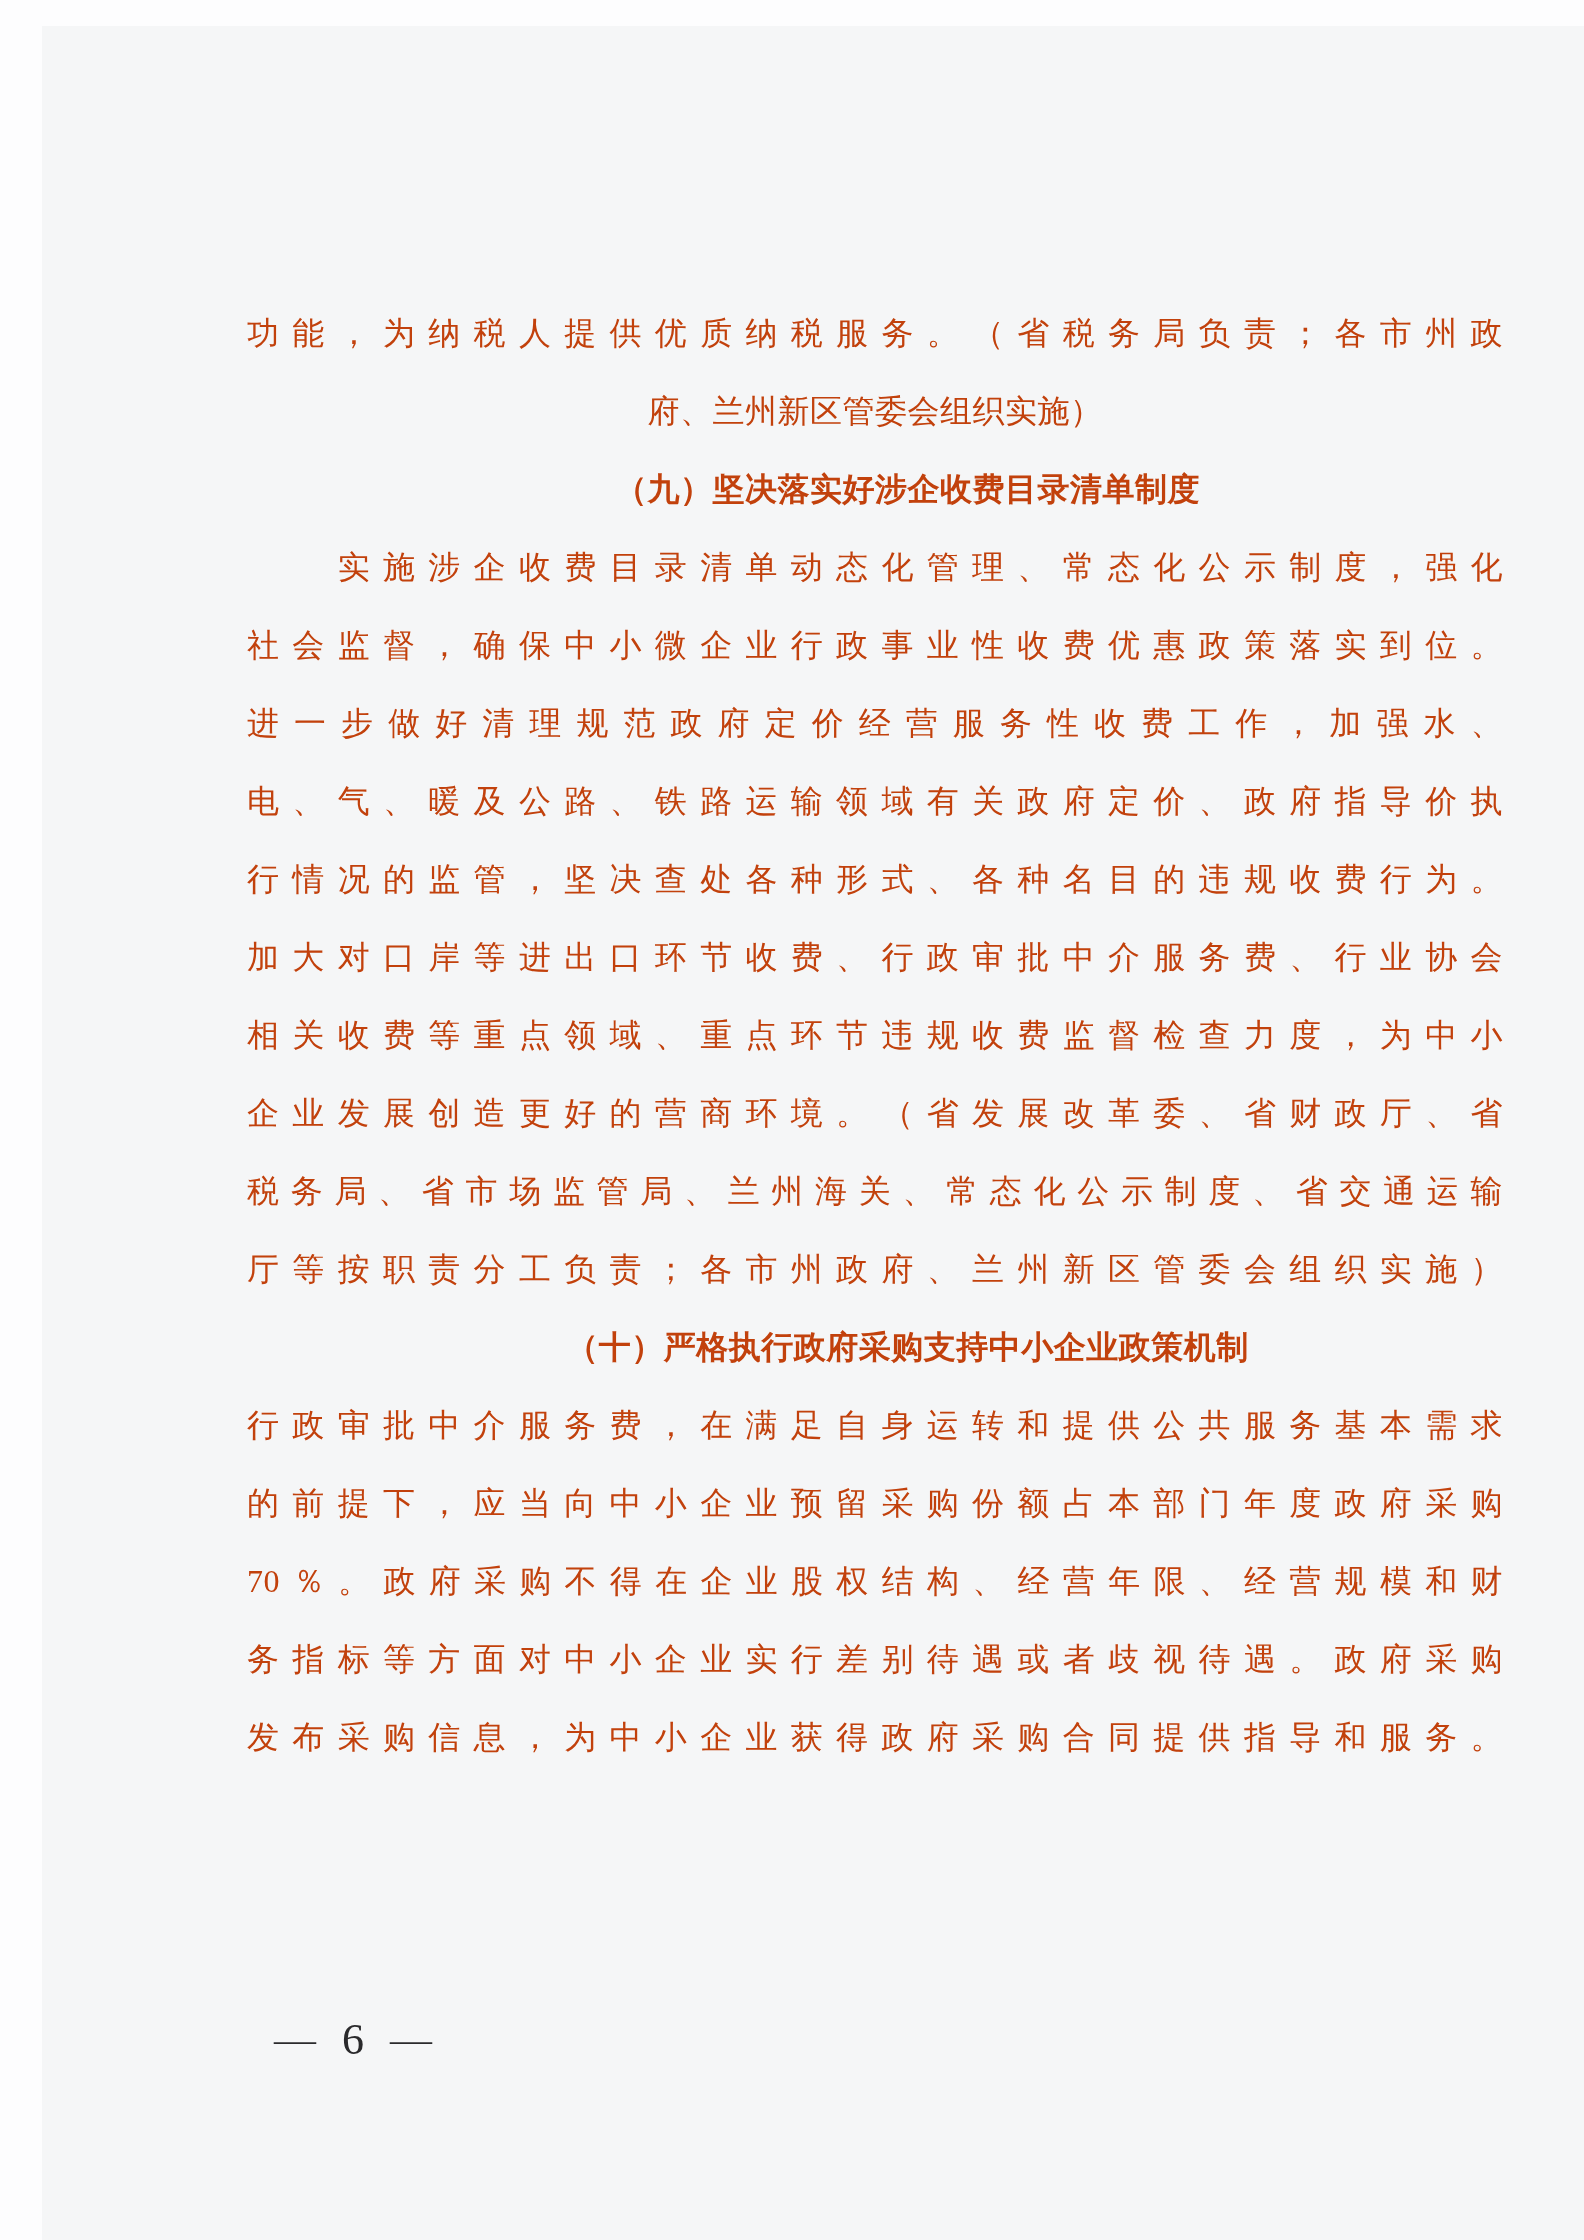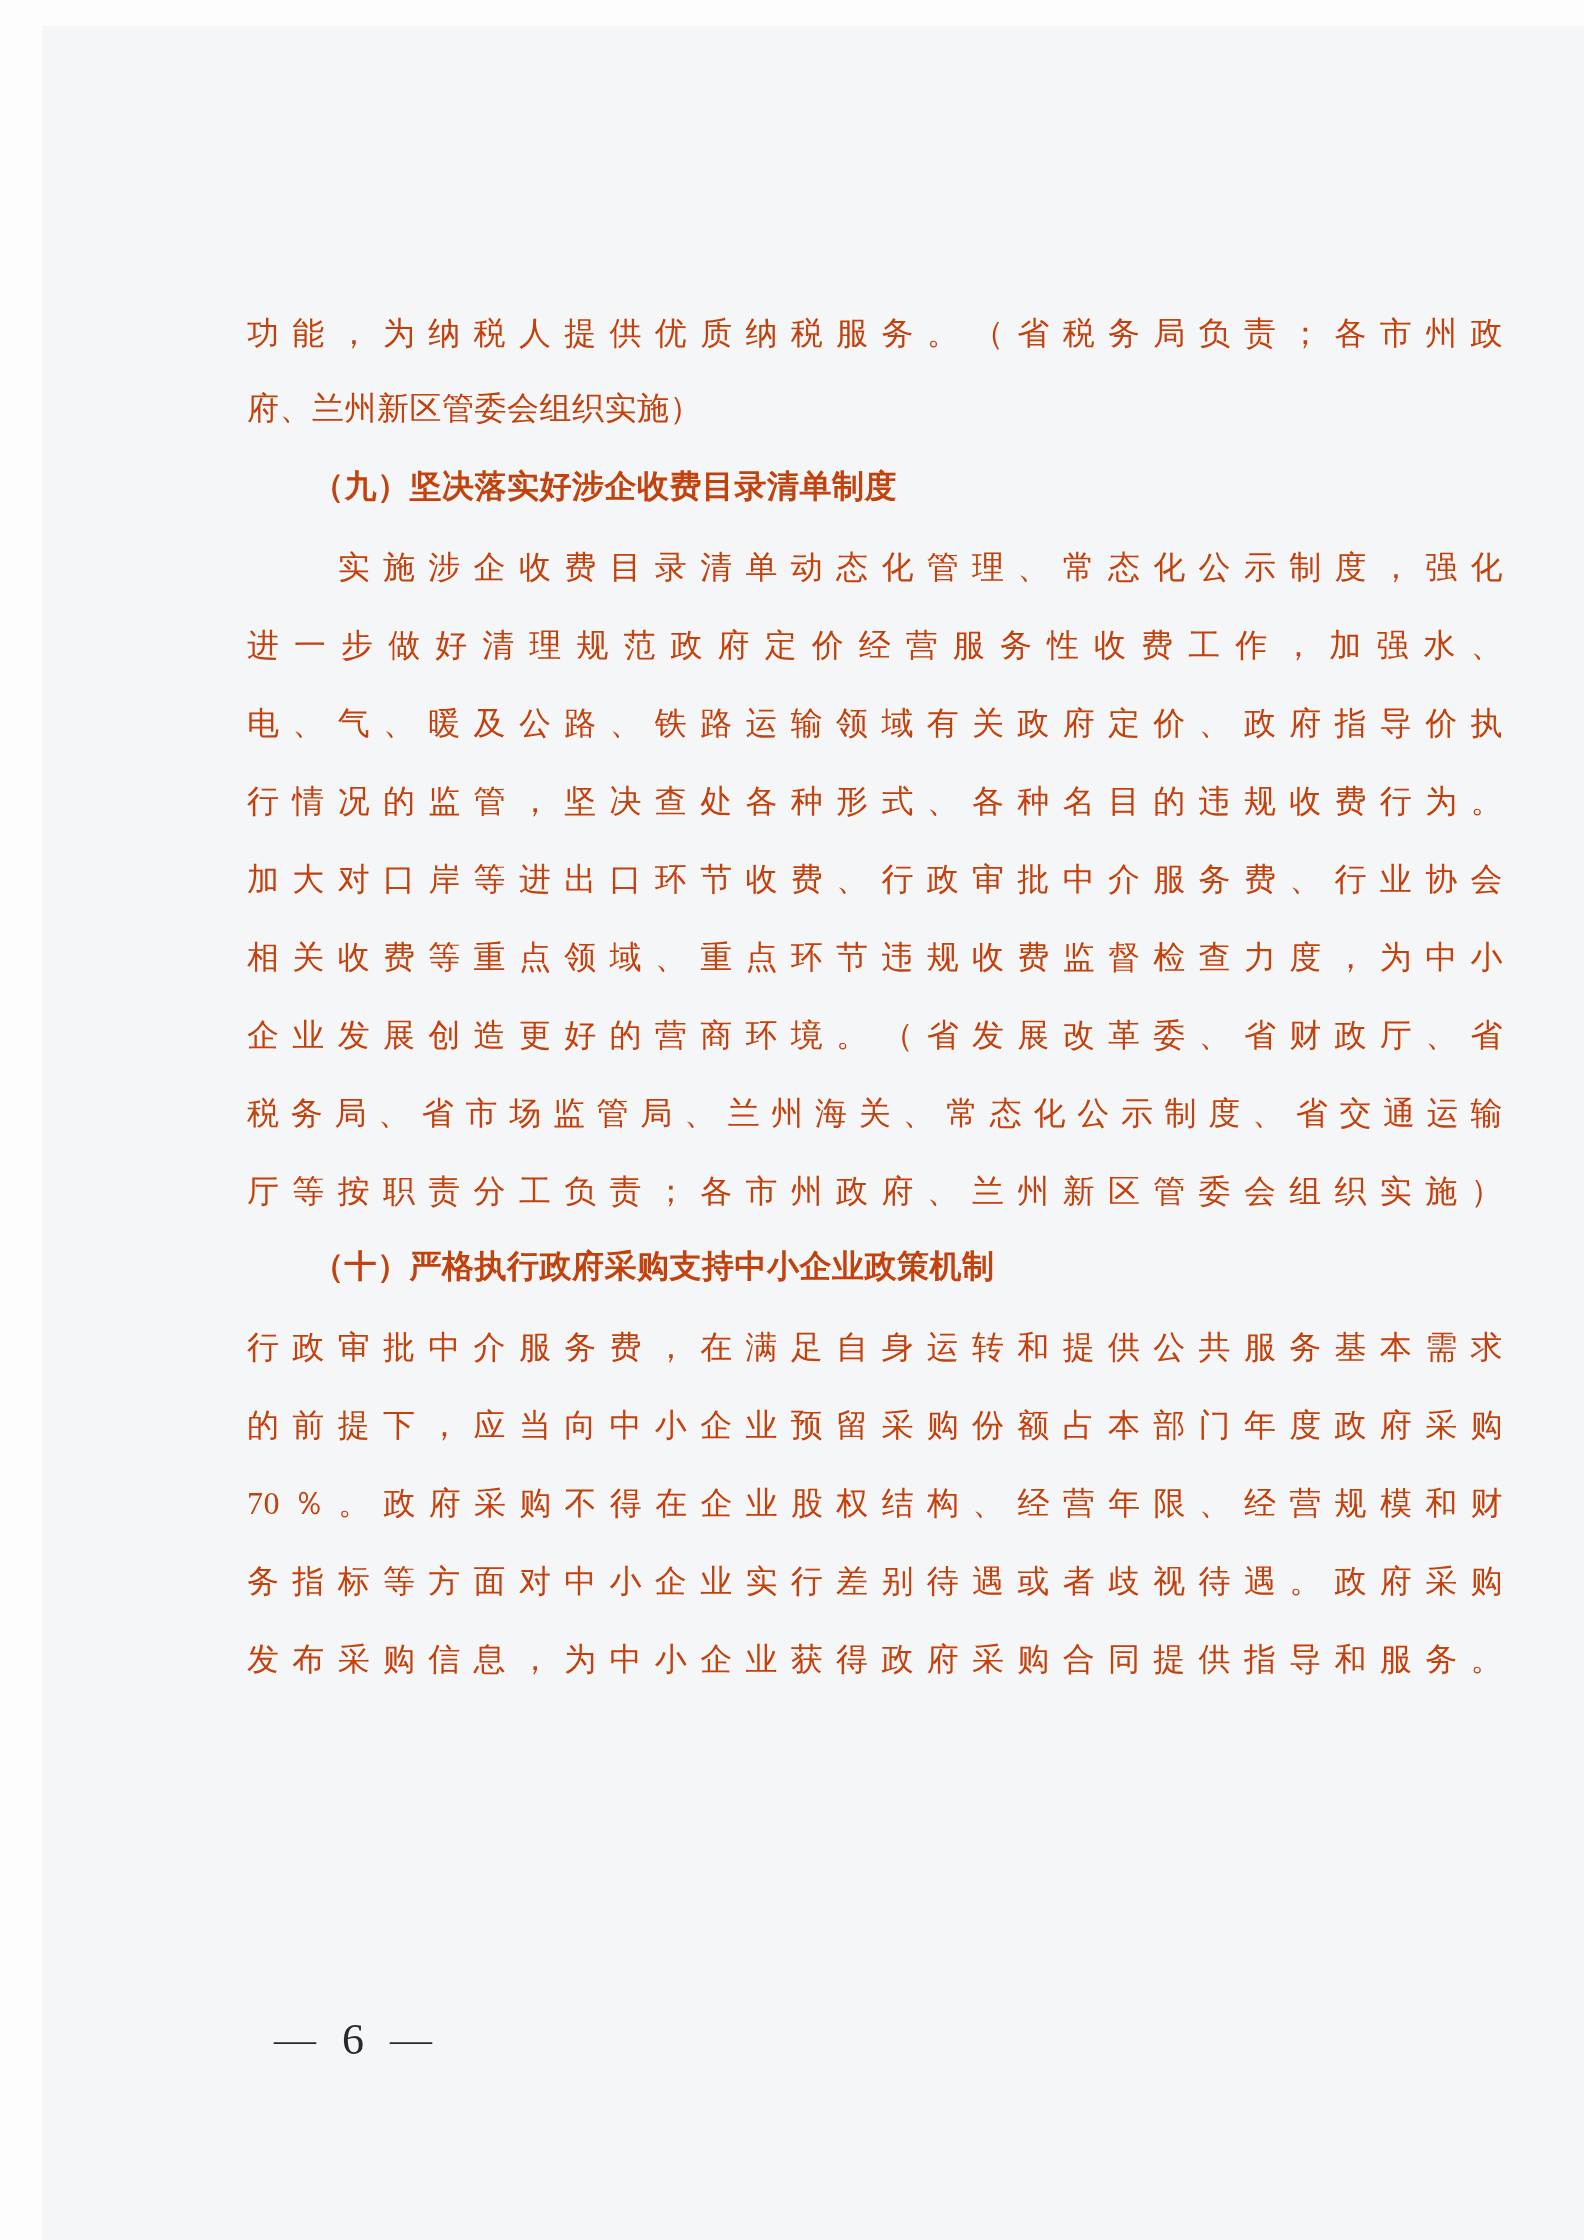--- a/index.html
+++ b/index.html
@@ -32,22 +32,21 @@
     color: #c2410c;
     white-space: pre-wrap;
     letter-spacing: 0.5px;
   }
   .line.justify {
     text-align: justify;
     text-align-last: justify;
     text-justify: inter-ideograph;
   }
   .line.end {
-    text-align: left;
-    font-family: Liberation Mono, monospace;
+    text-align: center;
   }
   .line.heading {
     font-weight: 700;
   }
   .footer {
     position: absolute;
     left: 232px;
     top: 1988px;
     display: flex;
     align-items: center;
@@ -67,20 +66,21 @@
 <body>
 
 <div class="page">
 
   <div class="content">
 
   <div class="line justify">功能，为纳税人提供优质纳税服务。（省税务局负责；各市州政</div>
       <div class="line end">府、兰州新区管委会组织实施）</div>
       <div class="line end heading">　　（九）坚决落实好涉企收费目录清单制度</div>
       <div class="line justify">　　实施涉企收费目录清单动态化管理、常态化公示制度，强化</div>
+      <div class="line justify">社会监督，确保中小微企业行政事业性收费优惠政策落实到位。</div>
       <div class="line justify">进一步做好清理规范政府定价经营服务性收费工作，加强水、</div>
       <div class="line justify">电、气、暖及公路、铁路运输领域有关政府定价、政府指导价执</div>
       <div class="line justify">行情况的监管，坚决查处各种形式、各种名目的违规收费行为。</div>
       <div class="line justify">加大对口岸等进出口环节收费、行政审批中介服务费、行业协会</div>
       <div class="line justify">相关收费等重点领域、重点环节违规收费监督检查力度，为中小</div>
       <div class="line justify">企业发展创造更好的营商环境。（省发展改革委、省财政厅、省</div>
       <div class="line justify">税务局、省市场监管局、兰州海关、常态化公示制度、省交通运输</div>
       <div class="line justify">厅等按职责分工负责；各市州政府、兰州新区管委会组织实施）</div>
       <div class="line end heading">　　（十）严格执行政府采购支持中小企业政策机制</div>
       <div class="line justify">行政审批中介服务费，在满足自身运转和提供公共服务基本需求</div>

